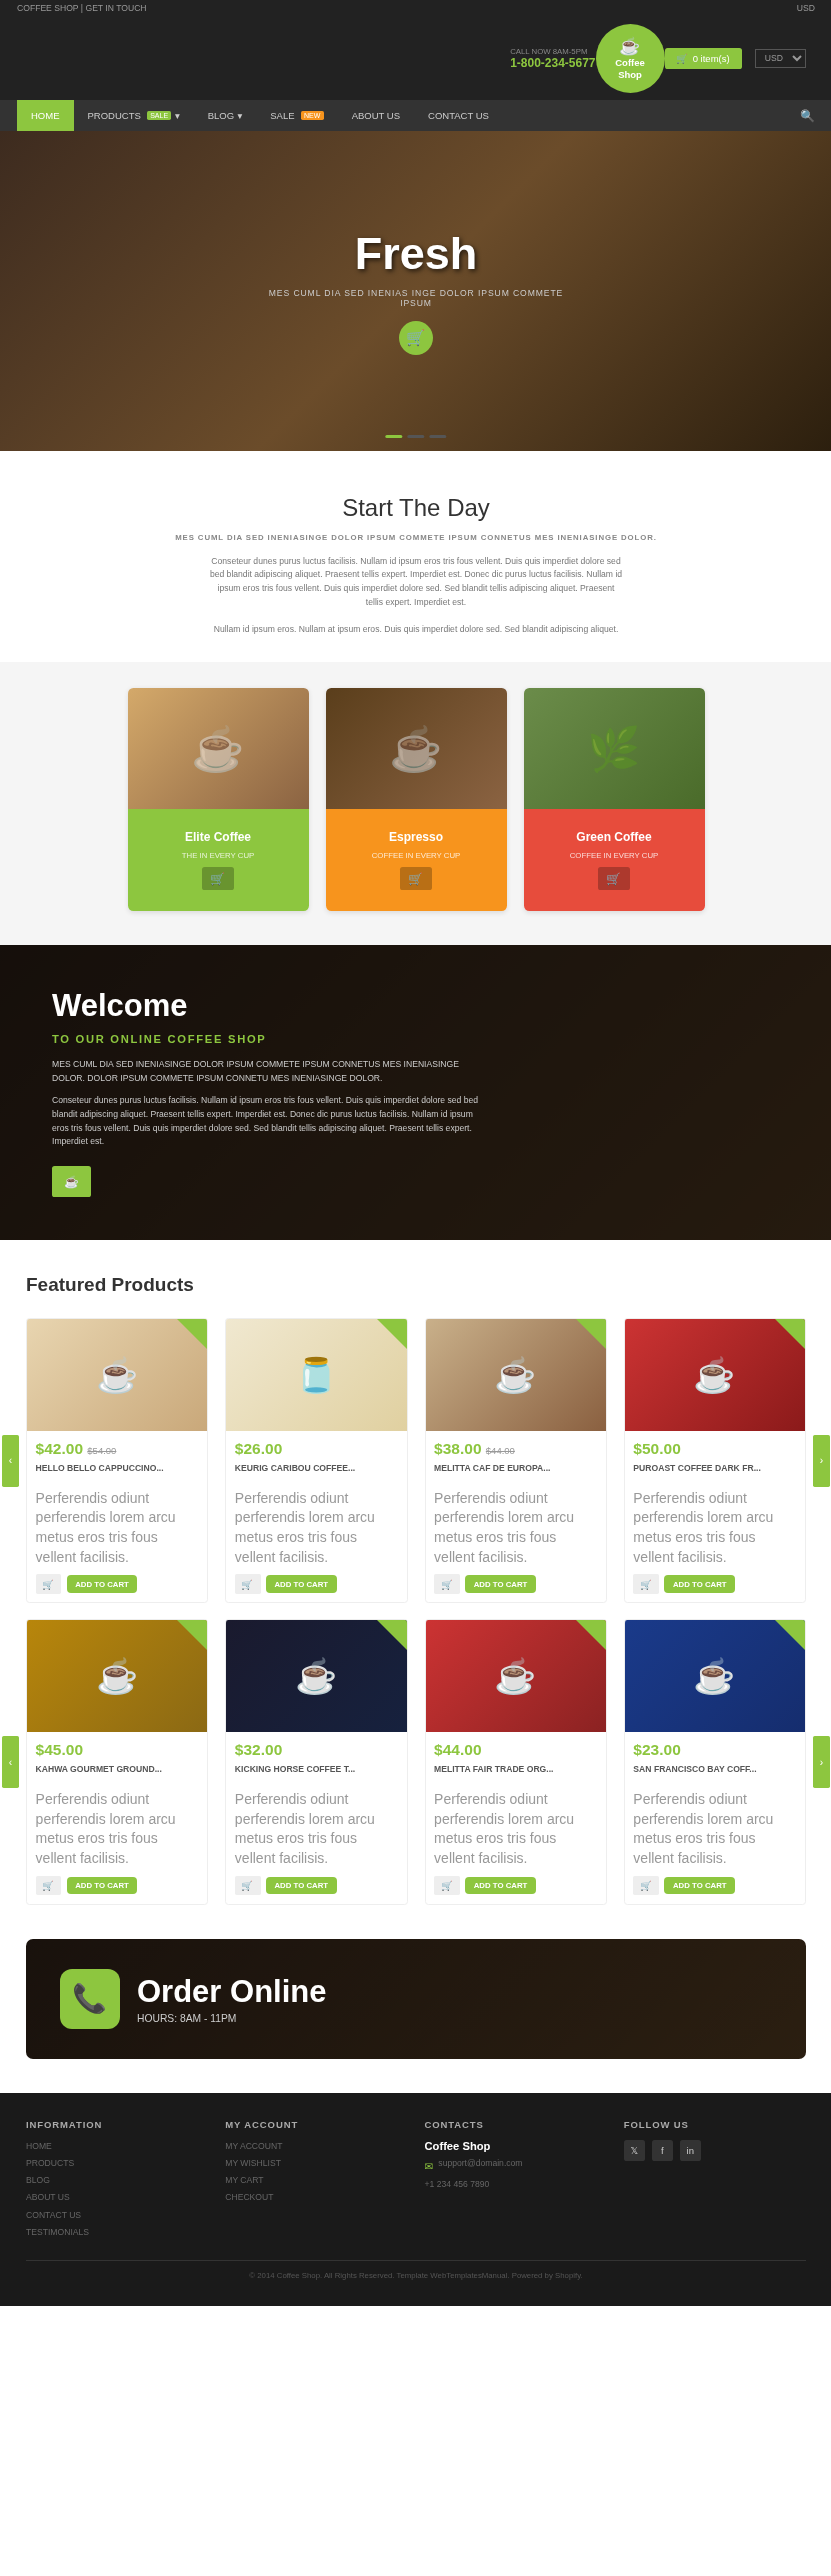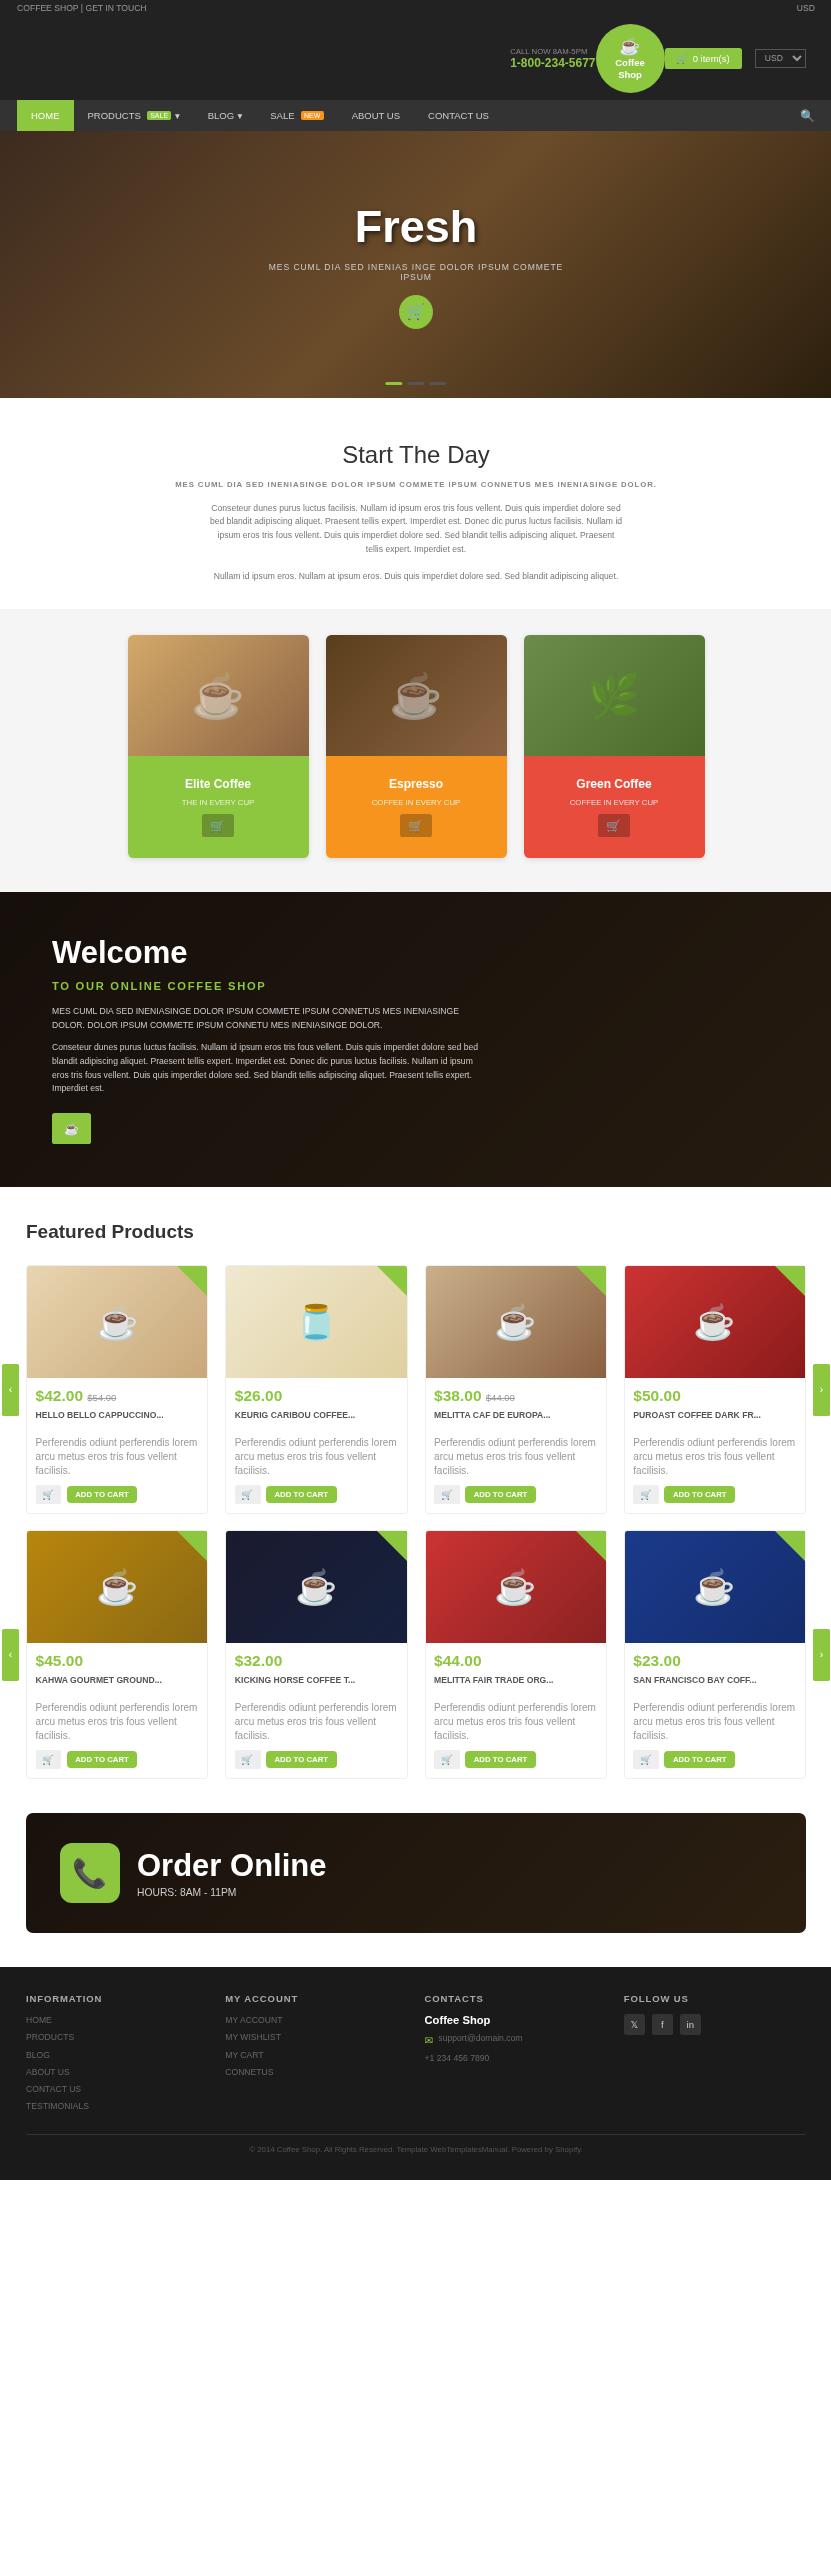--- a/index.html
+++ b/index.html
@@ -21,21 +21,21 @@
 
     
     .nav { background: #333; display: flex; align-items: center; padding: 0 17px; }
     .nav-item { color: #ccc; font-size: 9.5px; padding: 10.3px 14px; cursor: pointer; text-decoration: none; display: flex; align-items: center; gap: 3.4px; position: relative; }
     .nav-item.active { background: #8dc63f; color: #fff; }
     .nav-badge { background: #8dc63f; color: #fff; font-size: 7px; padding: 0.9px 3.4px; border-radius: 1.7px; margin-left: 2.6px; }
     .nav-badge.orange { background: #f7941d; }
     .nav-search { margin-left: auto; color: #ccc; font-size: 12px; cursor: pointer; }
 
     
-    .hero { background: linear-gradient(rgba(0,0,0,0.55), rgba(0,0,0,0.55)), #5a4a3a; height: 267px; display: flex; flex-direction: column; align-items: center; justify-content: center; text-align: center; position: relative; overflow: hidden; }
+    .hero { background: linear-gradient(rgba(0,0,0,0.55), rgba(0,0,0,0.55)), #5a4a3a; height: 320px; display: flex; flex-direction: column; align-items: center; justify-content: center; text-align: center; position: relative; overflow: hidden; }
     .hero-bg { position: absolute; top: 0; left: 0; right: 0; bottom: 0; background: linear-gradient(135deg, #3d2b1f 0%, #6b4c2a 50%, #2c1f0e 100%); z-index: 0; }
     .hero-content { position: relative; z-index: 2; }
     .hero h1 { color: #fff; font-size: 45px; font-weight: bold; text-shadow: 1.7px 1.7px 5.2px rgba(0,0,0,0.7); margin-bottom: 8.6px; }
     .hero p { color: #ccc; font-size: 8.6px; max-width: 302px; margin: 0 auto 13px; letter-spacing: 0.9px; }
     .hero-btn { background: #8dc63f; border: none; border-radius: 50%; width: 34px; height: 34px; color: #fff; font-size: 15.5px; cursor: pointer; display: flex; align-items: center; justify-content: center; margin: 0 auto; }
     .hero-dots { position: absolute; bottom: 13px; left: 50%; transform: translateX(-50%); display: flex; gap: 5.2px; z-index: 2; }
     .hero-dot { width: 17px; height: 3.4px; border-radius: 1.7px; background: #555; }
     .hero-dot.active { background: #8dc63f; }
 
     
@@ -83,21 +83,21 @@
     .prod-img-bg5 { background: linear-gradient(135deg, #b8860b, #8b6914); }
     .prod-img-bg6 { background: linear-gradient(135deg, #1a1a2e, #16213e); }
     .prod-img-bg7 { background: linear-gradient(135deg, #cc3333, #8b2222); }
     .prod-img-bg8 { background: linear-gradient(135deg, #1a3a8a, #152d6e); }
     .prod-icon { font-size: 34px; }
     .prod-info { padding: 8.6px; }
     .prod-price { display: flex; align-items: baseline; gap: 4.3px; margin-bottom: 5.2px; }
     .price-main { font-size: 15.5px; color: #8dc63f; font-weight: bold; }
     .price-old { font-size: 9.5px; color: #999; text-decoration: line-through; }
     .prod-name { font-size: 8.6px; color: #555; font-weight: bold; margin-bottom: 3.4px; text-transform: uppercase; }
-    .prod-desc { font-size: 10px; color: #999; line-height: 1.4; margin-bottom: 7px; margin-top: 16px; }
+    .prod-desc { font-size: 14px; color: #999; line-height: 1.4; margin-bottom: 7px; margin-top: 16px; }
     .prod-actions { display: flex; align-items: center; gap: 5.2px; }
     .add-cart-btn { background: #8dc63f; color: #fff; border: none; padding: 4.3px 8.6px; font-size: 7.8px; border-radius: 4px; cursor: pointer; text-transform: uppercase; font-weight: bold; }
     .prod-cart-icon { background: #eee; border: none; border-radius: 1.7px; padding: 4.3px 7px; cursor: pointer; font-size: 9.5px; color: #555; }
 
     
     .order-online { background: linear-gradient(rgba(0,0,0,0.6), rgba(0,0,0,0.6)), linear-gradient(135deg, #3d2b1f, #6b4c2a); margin: 0 26px 34px; border-radius: 7px; padding: 30px 34px; display: flex; align-items: center; gap: 17px; }
     .order-icon { background: #8dc63f; border-radius: 12px; width: 60px; height: 60px; display: flex; align-items: center; justify-content: center; font-size: 28px; color: #fff; flex-shrink: 0; }
     .order-text h2 { font-size: 31px; color: #fff; font-weight: bold; }
     .order-text p { font-size: 10.3px; color: #ccc; margin-top: 3.4px; }
 
@@ -432,21 +432,21 @@
       <a>ABOUT US</a>
       <a>CONTACT US</a>
       <a>TESTIMONIALS</a>
     </div>
 
     <div class="footer-col">
       <h4>MY ACCOUNT</h4>
       <a>MY ACCOUNT</a>
       <a>MY WISHLIST</a>
       <a>MY CART</a>
-      <a>CONNETUS</a>
+      <a>CHECKOUT</a>
     </div>
 
     <div class="footer-col">
       <h4>CONTACTS</h4>
       <div class="logo-text">Coffee Shop</div>
       <div class="footer-email-row">
         <span class="email-icon-small">✉</span>
         <a>support@domain.com</a>
       </div>
       <a>+1 234 456 7890</a>

